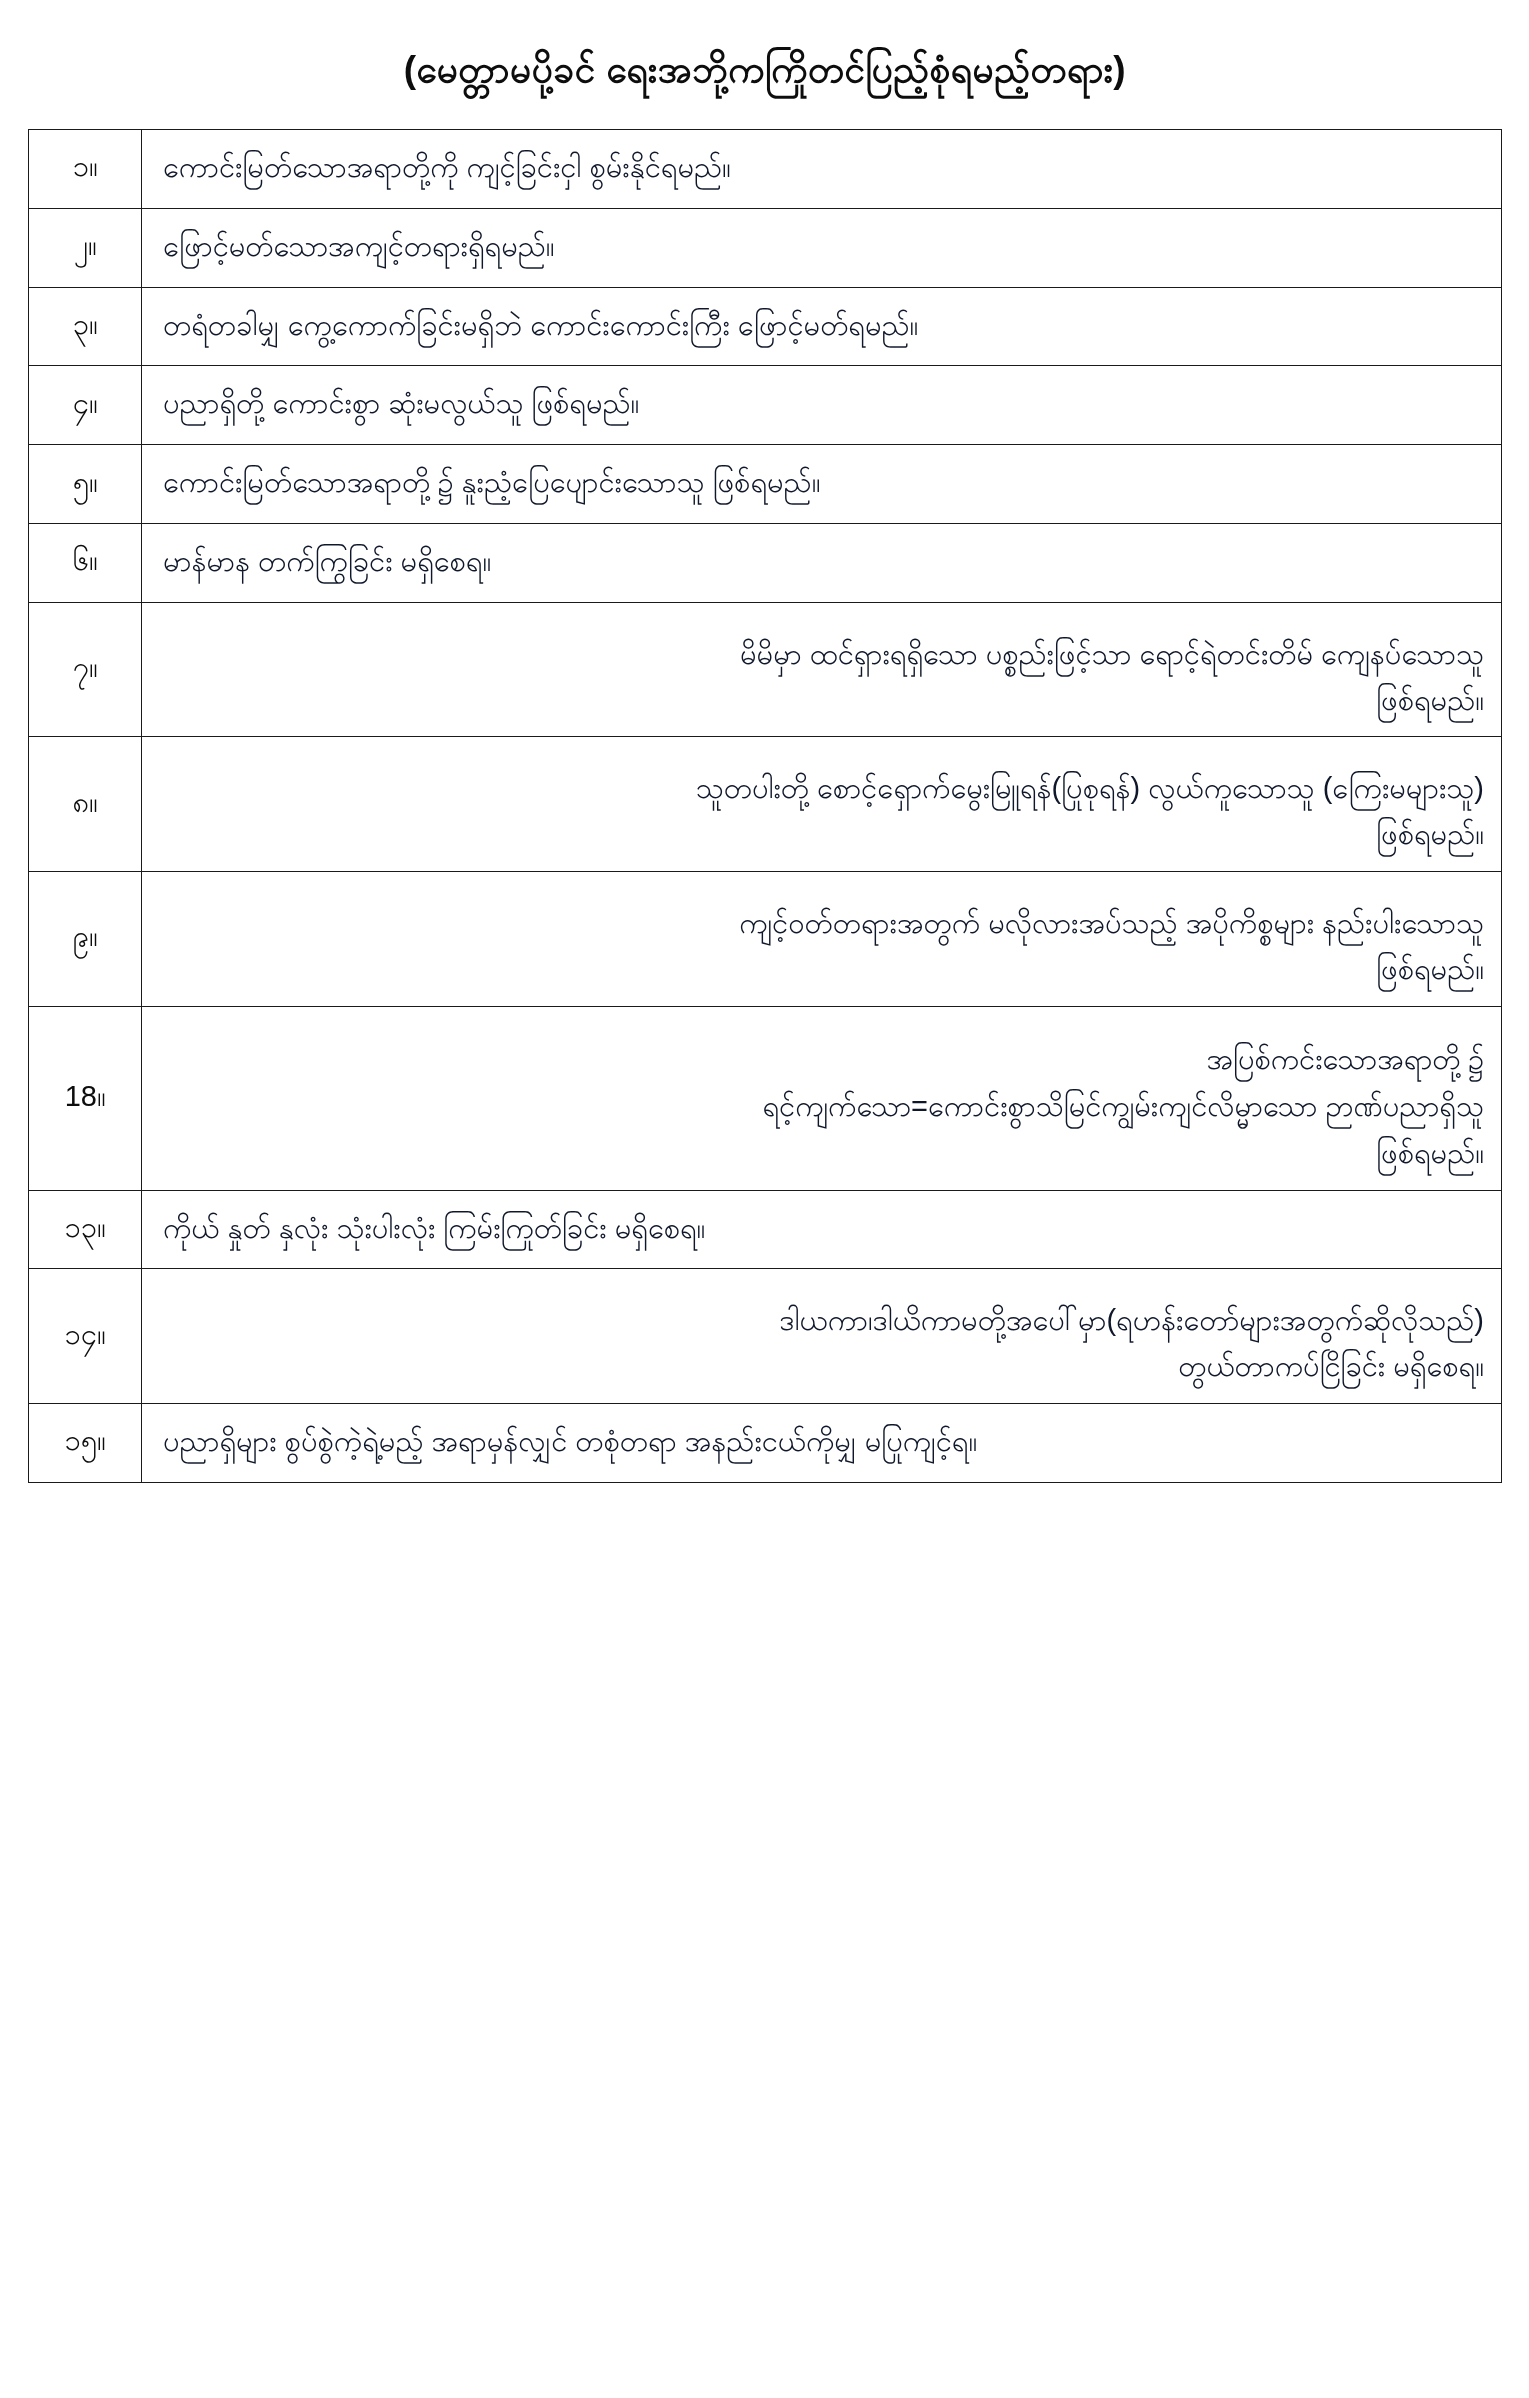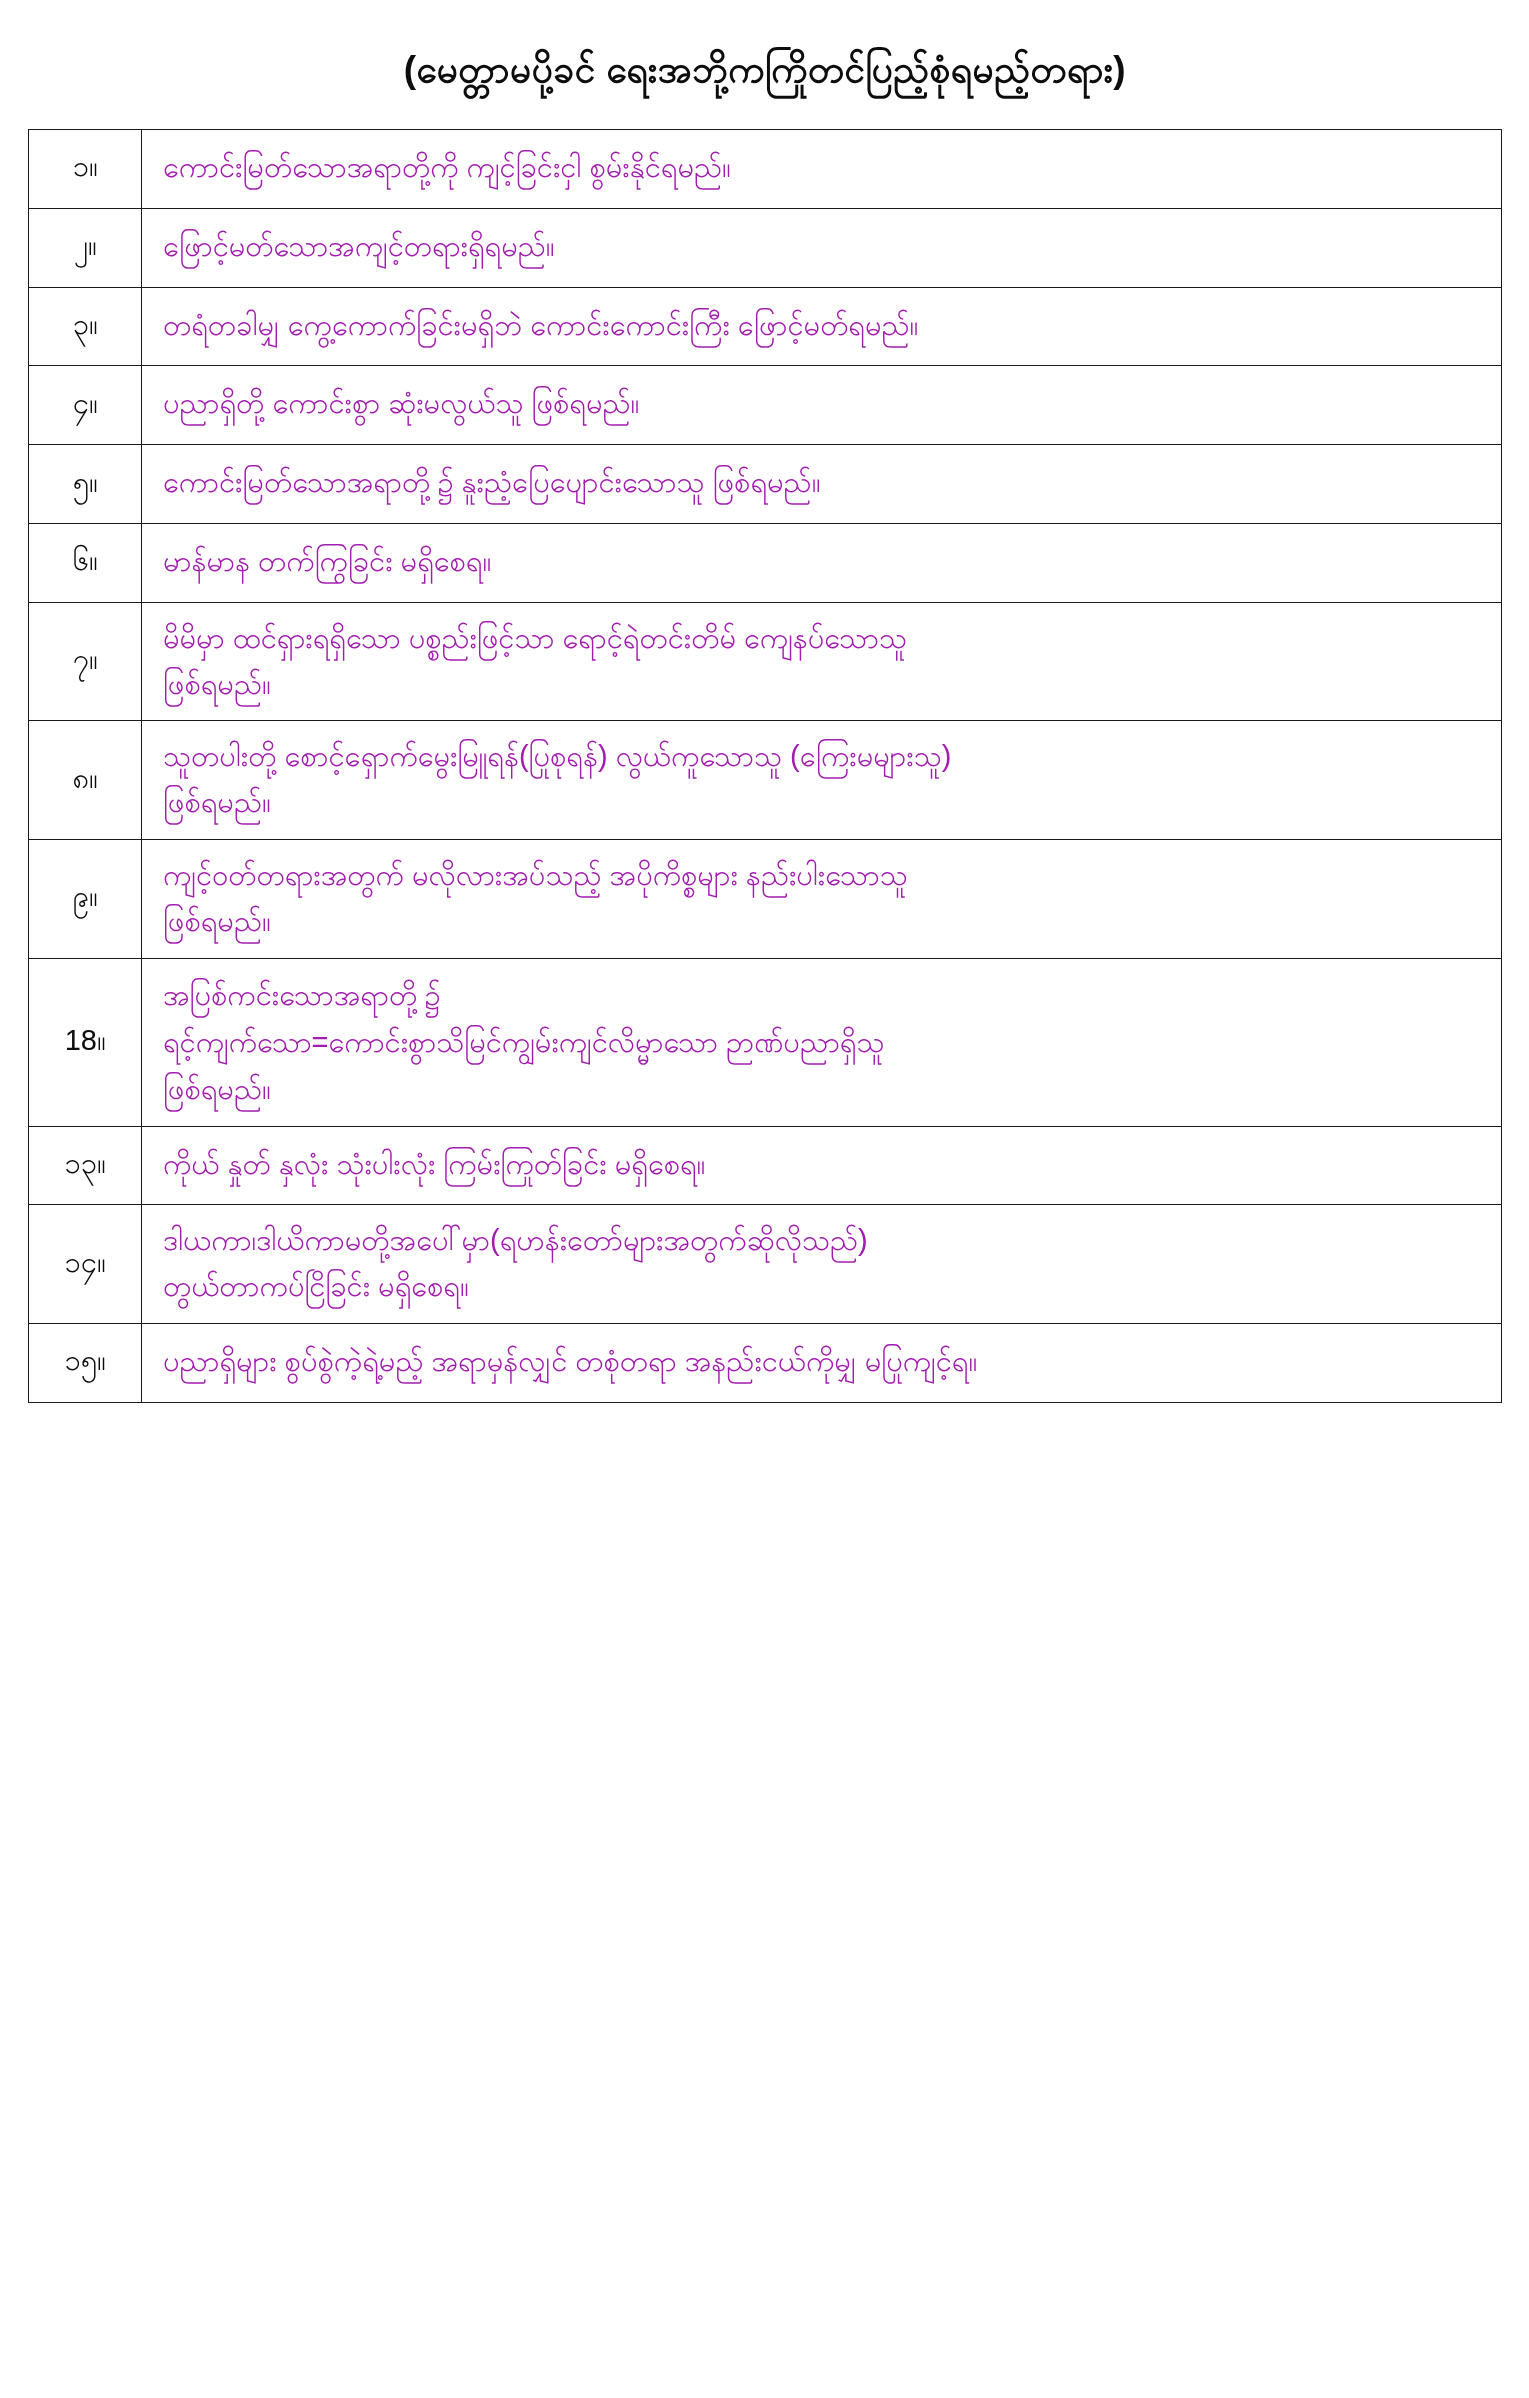--- a/index.html
+++ b/index.html
@@ -48,30 +48,31 @@
     font-size: 29px;
     padding: 9.4px 3.7px;
     color: #0d0d0d;
     white-space: nowrap;
   }
   td.text-cell {
     vertical-align: middle;
     font-size: 29px;
     line-height: 1.58;
     padding: 15px 17px 17px 20.6px;
-    color: #a21caf;
+    color: #0f172a;
   }
   td.text-cell .line {
     display: block;
     white-space: pre-wrap;
   }
   
   tr.multi td.text-cell {
-    padding-top: 13px;
+    padding-top: 29px;
     padding-bottom: 13px;
+    text-align: right;
   }
   tr.tall td.text-cell {
     line-height: 1.62;
   }
 </style>
 </head>
 <body>
 
 <div class="page">
 

